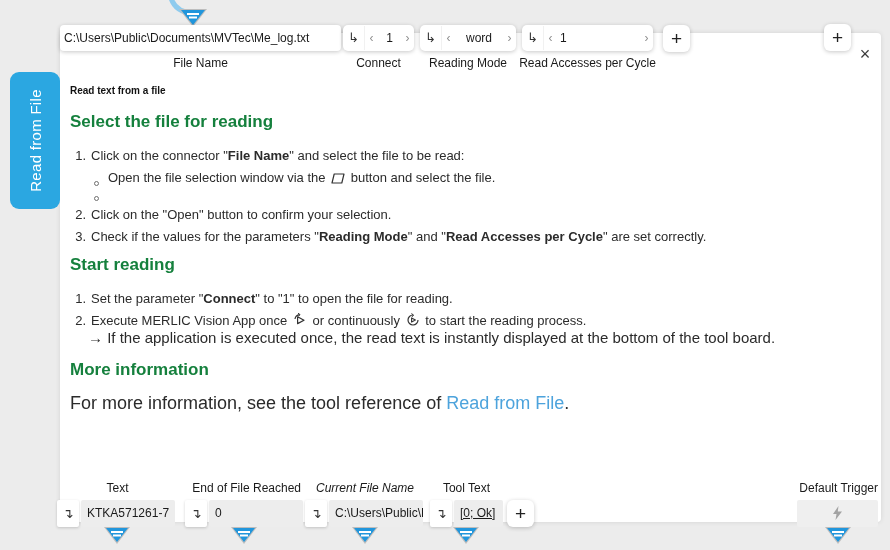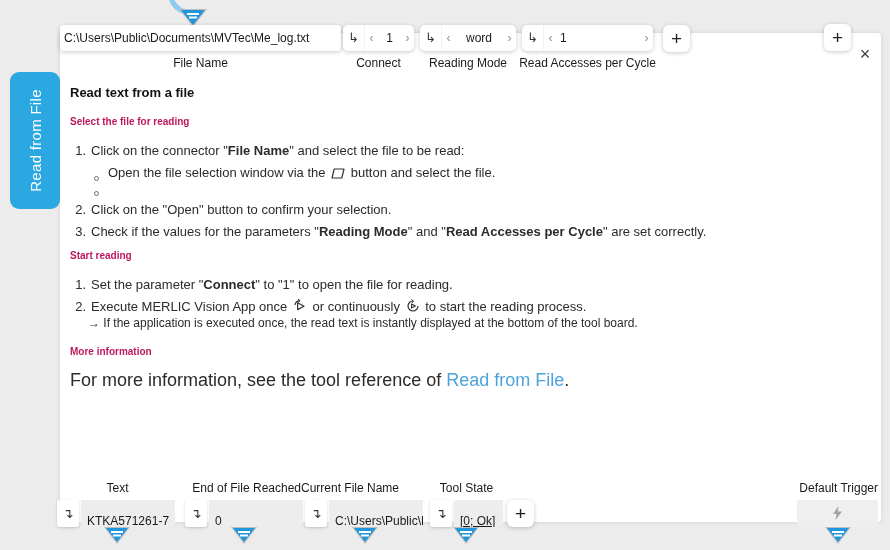--- a/index.html
+++ b/index.html
@@ -47,43 +47,43 @@
     font-size:19px; font-weight:300; color:#222;
     display:flex; align-items:center; justify-content:center; line-height:1;
   }
   .close {
     position:absolute; left:855px; top:44px; width:20px; height:20px;
     font-size:18px; color:#3c3c3c; display:flex; align-items:center; justify-content:center;
   }
 
   
   .doc { position:absolute; left:70px; top:85px; width:802px; }
-  .doc-title { font-size:13px; font-weight:700; color:#121212; margin:0 0 16px; }
-  .doc-h2    { font-size:10px; font-weight:700; color:#be185d; margin:0 0 15px; }
+  .doc-title { font-size:10px; font-weight:700; color:#121212; margin:0 0 16px; }
+  .doc-h2    { font-size:17px; font-weight:700; color:#15803d; margin:0 0 15px; }
   .li   { display:flex; font-size:13px; line-height:17px; margin:0 0 5px; }
   .num  { flex:none; width:16px; text-align:right; margin-right:5px; }
   .sub  { padding-left:24px;align-items:flex-end; }
   .circ { flex:none; width:5px; height:5px; border:1px solid #6f6f6f; border-radius:50%; margin:5px 9px 0 0; }
-  .note { padding-left:18px; font-size:12px; line-height:17px; margin:0 0 2px; }
+  .note { padding-left:18px; font-size:15px; line-height:17px; margin:0 0 2px; }
   .b    { font-weight:700; }
   .link { color:#4da3dc; text-decoration:none; }
   .mi-gap { height:12px; }
   .iconsvg { vertical-align:-2px; margin:0 2px; }
 
   
   .out-label { position:absolute; top:481px; font-size:12px; color:#1a1a1a; text-align:center; white-space:nowrap; }
   .out-group { position:absolute; top:500px; display:flex; }
   .oicon {
     width:22px; height:27px; flex:none; background:#fff; border-radius:2px;
     box-shadow:0 1px 3px rgba(0,0,0,0.18); margin-right:2px;
     font-size:13px; color:#333; display:flex; align-items:center; justify-content:center;
   }
   .oval {
     height:27px; background:#ededed; border-radius:2px;
-    font-size:12px; color:#1a1a1a; line-height:27px; padding:8px 6px;
+    font-size:12px; color:#1a1a1a; line-height:27px; padding:0 6px;
     white-space:nowrap; overflow:hidden;
   }
   .trigger-box {
     position:absolute; left:797px; top:500px; width:81px; height:27px;
     background:#efefef; border-radius:2px;
     display:flex; align-items:center; justify-content:center;
   }
   .tri { position:absolute; top:526px; width:28px; height:19px; }
   .wiretri { position:absolute; left:163px; top:0; }
 </style>
@@ -186,22 +186,22 @@
 
   <div class="mi-gap"></div>
   <div class="doc-h2">More information</div>
   <div style="font-size:18px;line-height:17px;">
     <span>For more information, see the tool reference of </span><a href="#" class="link">Read from File</a><span>.</span>
   </div>
 </div>
 
 <div class="out-label" style="left:57px;width:121px;">Text</div>
 <div class="out-label" style="left:182px;width:119px;text-align:right;">End of File Reached</div>
-<div class="out-label" style="left:290px;width:120px;">Current File Name</div>
-<div class="out-label" style="left:430px;width:73px;">Tool State</div>
+<div class="out-label" style="left:305px;width:120px;font-style:italic;">Current File Name</div>
+<div class="out-label" style="left:430px;width:73px;">Tool Text</div>
 <div class="out-label" style="left:750px;width:128px;text-align:right;">Default Trigger</div>
 
 <div class="out-group" style="left:57px;">
   <span class="oicon">↴</span>
   <span class="oval" style="width:94px;">KTKA571261-7</span>
 </div>
 <div class="out-group" style="left:185px;">
   <span class="oicon">↴</span>
   <span class="oval" style="width:94px;">0</span>
 </div>

